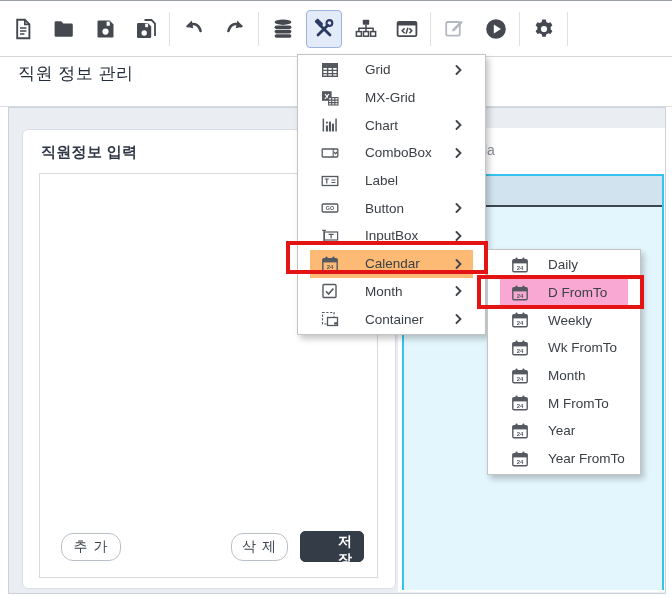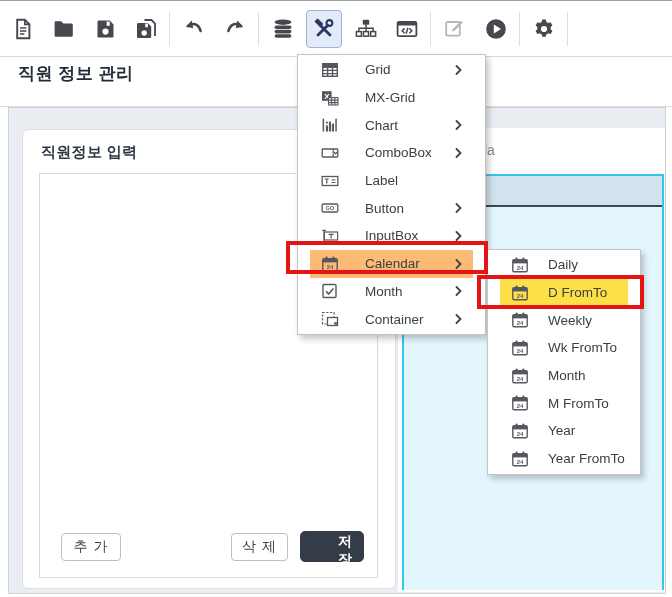--- a/index.html
+++ b/index.html
@@ -11,51 +11,51 @@
            border-bottom:1px solid #d5d8db;display:flex;align-items:center;padding-left:2px;box-sizing:border-box;}
   .tb-btn{width:41px;height:42px;display:flex;align-items:center;justify-content:center;color:#45494f;flex:none;}
   .tb-btn svg{width:24px;height:24px;display:block;}
   .tb-btn.active{width:34px;height:36px;background:#e3eaf8;border:1px solid #9db2de;border-radius:4px;color:#2b3a60;margin:0 3px;}
   .tb-btn.disabled{color:#b4b8be;}
   .tb-sep{width:1px;height:34px;background:#dcdfe3;margin:0 3px;flex:none;}
 
   
   .titlebar{position:absolute;left:0;top:56px;width:100%;height:50px;background:#fff;
             border-bottom:1px solid #d9dce1;display:flex;align-items:center;box-sizing:border-box;}
-  .titlebar h1{margin:0 0 16px 18px;font-size:17px;font-weight:bold;color:#222b39;letter-spacing:.5px;}
+  .titlebar h1{margin:0 0 16px 18px;font-size:17px;font-weight:normal;color:#222b39;letter-spacing:.5px;}
 
   
   .content{position:absolute;left:8px;top:106px;width:658px;height:487px;background:#eaeef3;
            border:1px solid #ccd2d9;box-sizing:border-box;}
   .left-card{position:absolute;left:13px;top:21px;width:372px;height:458px;background:#fff;
              border:1px solid #dbdee3;border-radius:6px;}
   .card-title{position:absolute;left:18px;top:13px;font-size:15px;font-weight:bold;color:#2d3644;letter-spacing:.3px;}
   .form-canvas{position:absolute;left:16px;top:43px;width:339px;height:405px;border:1px solid #d6dade;
                background:#fff;box-sizing:border-box;}
   .btn{position:absolute;font-family:inherit;font-size:14px;color:#3c434c;background:#fff;
-       border:1px solid #b9c0c8;border-radius:4px;letter-spacing:1px;cursor:default;}
+       border:1px solid #b9c0c8;border-radius:12px;letter-spacing:1px;cursor:default;}
   #btn-add{left:38px;top:403px;width:60px;height:28px;}
   #btn-del{left:208px;top:403px;width:57px;height:28px;}
   #btn-save{left:277px;top:401px;width:64px;height:31px;background:#343c48;border-color:#343c48;
             color:#fff;font-weight:bold;border-radius:5px;padding-left:33px;}
 
   .right-card{position:absolute;left:389px;top:20px;width:267px;height:464px;background:#fff;}
   .trunc-label{position:absolute;left:86px;top:14px;font-size:14px;color:#878e97;}
   .grid-preview{position:absolute;left:4px;top:46px;width:262px;height:416px;
                 border:2px solid #35c4ef;border-bottom:none;box-sizing:border-box;background:#e3f6fd;}
   .grid-header{height:29px;background:#d1e3ee;border-bottom:2px solid #3c4750;}
 
   
   .menu{position:absolute;background:#fff;border:1px solid #c4c4c4;box-shadow:3px 4px 6px rgba(0,0,0,.22);
         padding:1px 12px;box-sizing:border-box;z-index:20;}
   .main-menu{left:297px;top:53px;width:189px;}
   .submenu{left:487px;top:248px;width:154px;z-index:30;}
   .menu-item{display:flex;align-items:center;height:27.7px;padding:0 10px 0 11px;color:#3b4046;}
   .hl-main{background:#fdba74;justify-content:center;}
-  .hl-sub{background:#fde047;}
+  .hl-sub{background:#f9a8d4;}
   .mi-ic{width:18px;height:18px;color:#55595f;flex:none;}
   .mi-ic svg{width:18px;height:18px;display:block;}
   .mi-label{font-size:13.5px;margin-left:26px;white-space:nowrap;}
   .mi-label.sub{margin-left:19px;}
   .mi-arrow{margin-left:auto;color:#3f444b;display:flex;}
 
   
   .redbox{position:absolute;border:4px solid #e41414;z-index:40;box-sizing:border-box;}
   #redbox-calendar{left:286px;top:240px;width:202px;height:33px;}
   #redbox-dfromto{left:477px;top:274px;width:167px;height:34px;}

